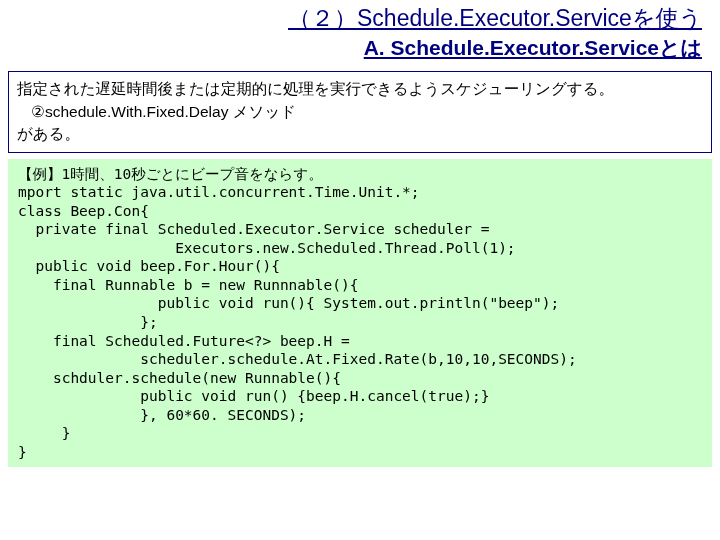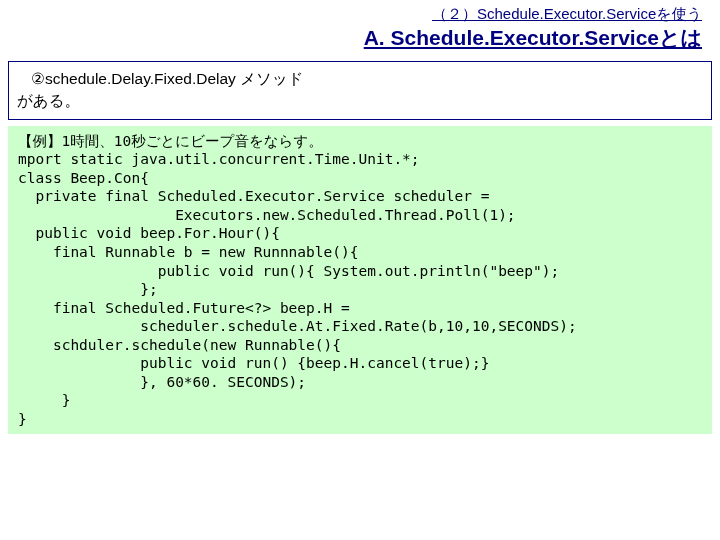--- a/index.html
+++ b/index.html
@@ -7,21 +7,21 @@
     padding: 0;
     background: #fff;
     font-family: "MS PGothic", "Hiragino Kaku Gothic Pro", Meiryo, sans-serif;
     width: 720px;
     height: 540px;
     overflow: hidden;
   }
   .page-title {
     text-align: right;
     padding: 4px 18px 0 0;
-    font-size: 15px;
+    font-size: 23px;
     color: #000080;
     text-decoration: underline;
     font-weight: 400;
     line-height: 1.3;
   }
   .page-subtitle {
     text-align: right;
     padding: 0 18px 4px 0;
     font-size: 21px;
     color: #000080;
@@ -53,21 +53,22 @@
     white-space: pre;
   }
 </style>
 </head>
 <body>
 
 <div class="page-title">（２）Schedule.Executor.Serviceを使う</div>
 <div class="page-subtitle">A. Schedule.Executor.Serviceとは</div>
 
 <div class="desc-box">
-  <span class="indent">②schedule.Delay.Fixed.Delay メソッド</span>
+  <div>指定された遅延時間後または定期的に処理を実行できるようスケジューリングする。</div>
+  <span class="indent">②schedule.With.Fixed.Delay メソッド</span>
   <div>がある。</div>
 </div>
 
 <div class="code-block">【例】1時間、10秒ごとにビープ音をならす。
 mport static java.util.concurrent.Time.Unit.*;
 class Beep.Con{
   private final Scheduled.Executor.Service scheduler =
                   Executors.new.Scheduled.Thread.Poll(1);
   public void beep.For.Hour(){
     final Runnable b = new Runnnable(){

